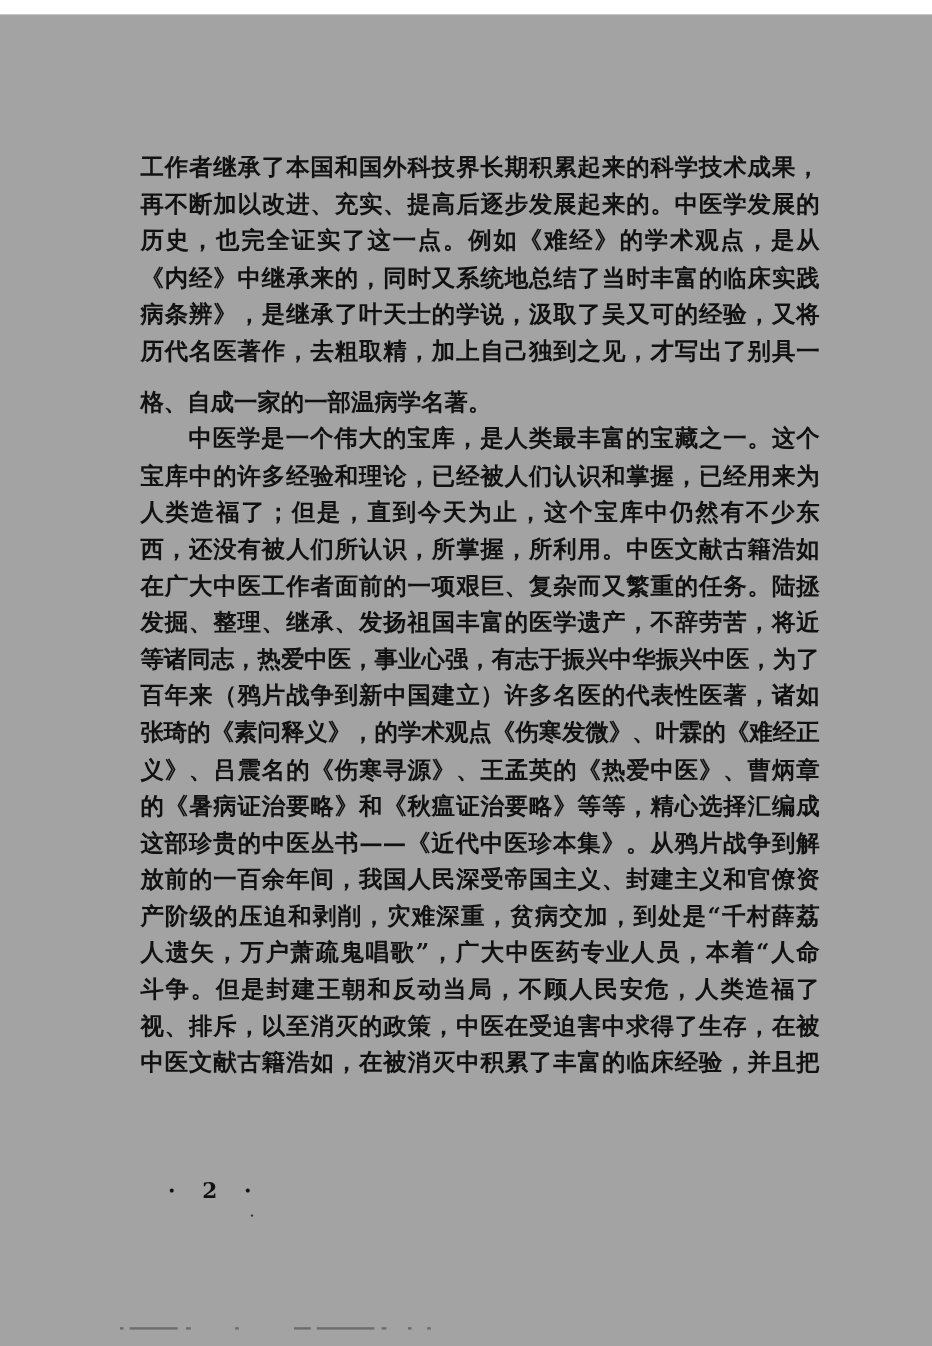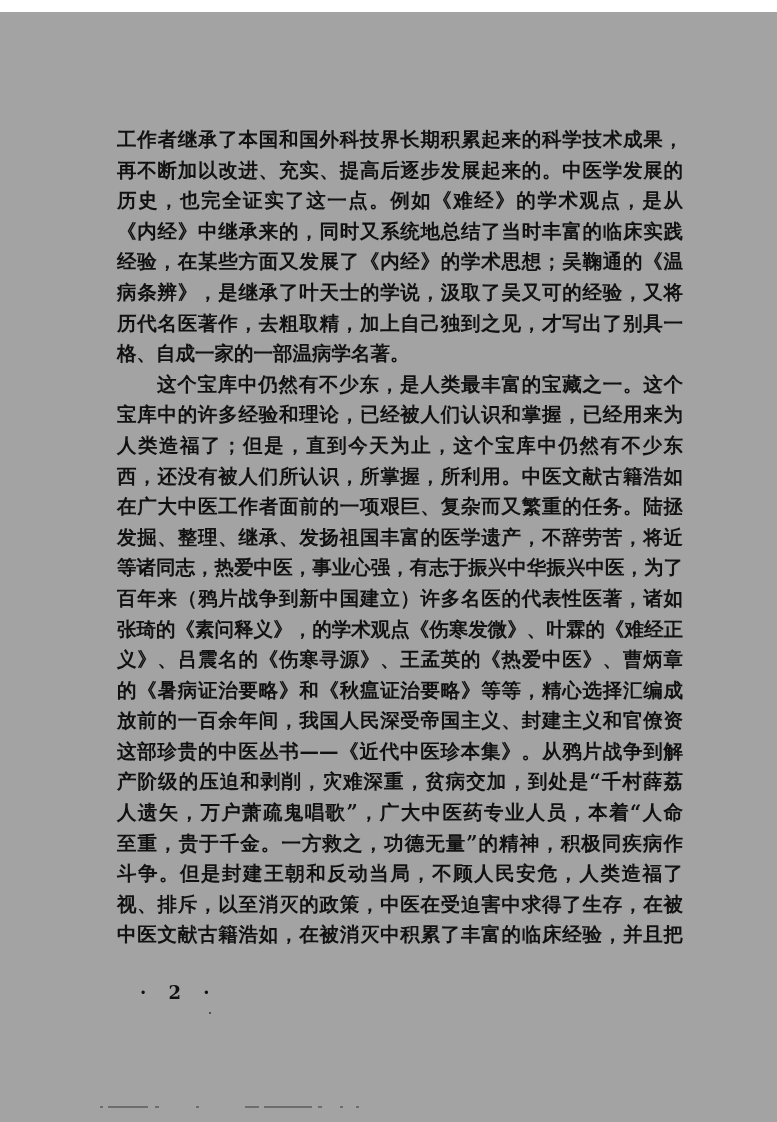--- a/index.html
+++ b/index.html
@@ -32,20 +32,21 @@
       line-height: 30.6px;
       font-size: 19.5px;
       white-space: nowrap;
       text-align: justify;
       text-align-last: justify;
       letter-spacing: 0px;
       font-weight: 600;
     }
     .line.last {
       text-align-last: left;
+      margin-top: 12px;
     }
     .line.indent {
       padding-left: 40px;
     }
     .page-number {
       position: absolute;
       left: 140px;
       top: 970px;
       font-size: 18px;
       font-weight: bold;
@@ -79,41 +80,39 @@
 </head>
 <body>
 
 <div class="page">
   <div class="body-text">
 
     <div class="line">工作者继承了本国和国外科技界长期积累起来的科学技术成果，</div>
     <div class="line">再不断加以改进、充实、提高后逐步发展起来的。中医学发展的</div>
     <div class="line">历史，也完全证实了这一点。例如《难经》的学术观点，是从</div>
     <div class="line">《内经》中继承来的，同时又系统地总结了当时丰富的临床实践</div>
-    <div class="line">经验，在某些方面又发展了《内经》的学术思想；吴鞠通的《温</div>
     <div class="line">病条辨》，是继承了叶天士的学说，汲取了吴又可的经验，又将</div>
     <div class="line">历代名医著作，去粗取精，加上自己独到之见，才写出了别具一</div>
     <div class="line last">格、自成一家的一部温病学名著。</div>
 
-    <div class="line indent">这个宝库中仍然有不少东，是人类最丰富的宝藏之一。这个</div>
+    <div class="line indent">中医学是一个伟大的宝库，是人类最丰富的宝藏之一。这个</div>
     <div class="line">宝库中的许多经验和理论，已经被人们认识和掌握，已经用来为</div>
     <div class="line">人类造福了；但是，直到今天为止，这个宝库中仍然有不少东</div>
     <div class="line">西，还没有被人们所认识，所掌握，所利用。中医文献古籍浩如</div>
     <div class="line">在广大中医工作者面前的一项艰巨、复杂而又繁重的任务。陆拯</div>
     <div class="line">发掘、整理、继承、发扬祖国丰富的医学遗产，不辞劳苦，将近</div>
     <div class="line">等诸同志，热爱中医，事业心强，有志于振兴中华振兴中医，为了</div>
     <div class="line">百年来（鸦片战争到新中国建立）许多名医的代表性医著，诸如</div>
     <div class="line">张琦的《素问释义》，的学术观点《伤寒发微》、叶霖的《难经正</div>
     <div class="line">义》、吕震名的《伤寒寻源》、王孟英的《热爱中医》、曹炳章</div>
     <div class="line">的《暑病证治要略》和《秋瘟证治要略》等等，精心选择汇编成</div>
+    <div class="line">这部珍贵的中医丛书——《近代中医珍本集》。从鸦片战争到解</div>
     <div class="line">放前的一百余年间，我国人民深受帝国主义、封建主义和官僚资</div>
-    <div class="line">这部珍贵的中医丛书——《近代中医珍本集》。从鸦片战争到解</div>
     <div class="line">产阶级的压迫和剥削，灾难深重，贫病交加，到处是“千村薛荔</div>
     <div class="line">人遗矢，万户萧疏鬼唱歌”，广大中医药专业人员，本着“人命</div>
-    <div class="line">至重，贵于千金。一方救之，功德无量”的精神，积极同疾病作</div>
     <div class="line">斗争。但是封建王朝和反动当局，不顾人民安危，人类造福了</div>
     <div class="line">视、排斥，以至消灭的政策，中医在受迫害中求得了生存，在被</div>
     <div class="line">中医文献古籍浩如，在被消灭中积累了丰富的临床经验，并且把</div>
   </div>
 
   <div class="page-number">· 2 ·</div>
   <div class="speck"></div>
 
   <div class="scan-noise">
     <span style="left:0px;width:3px;"></span>

